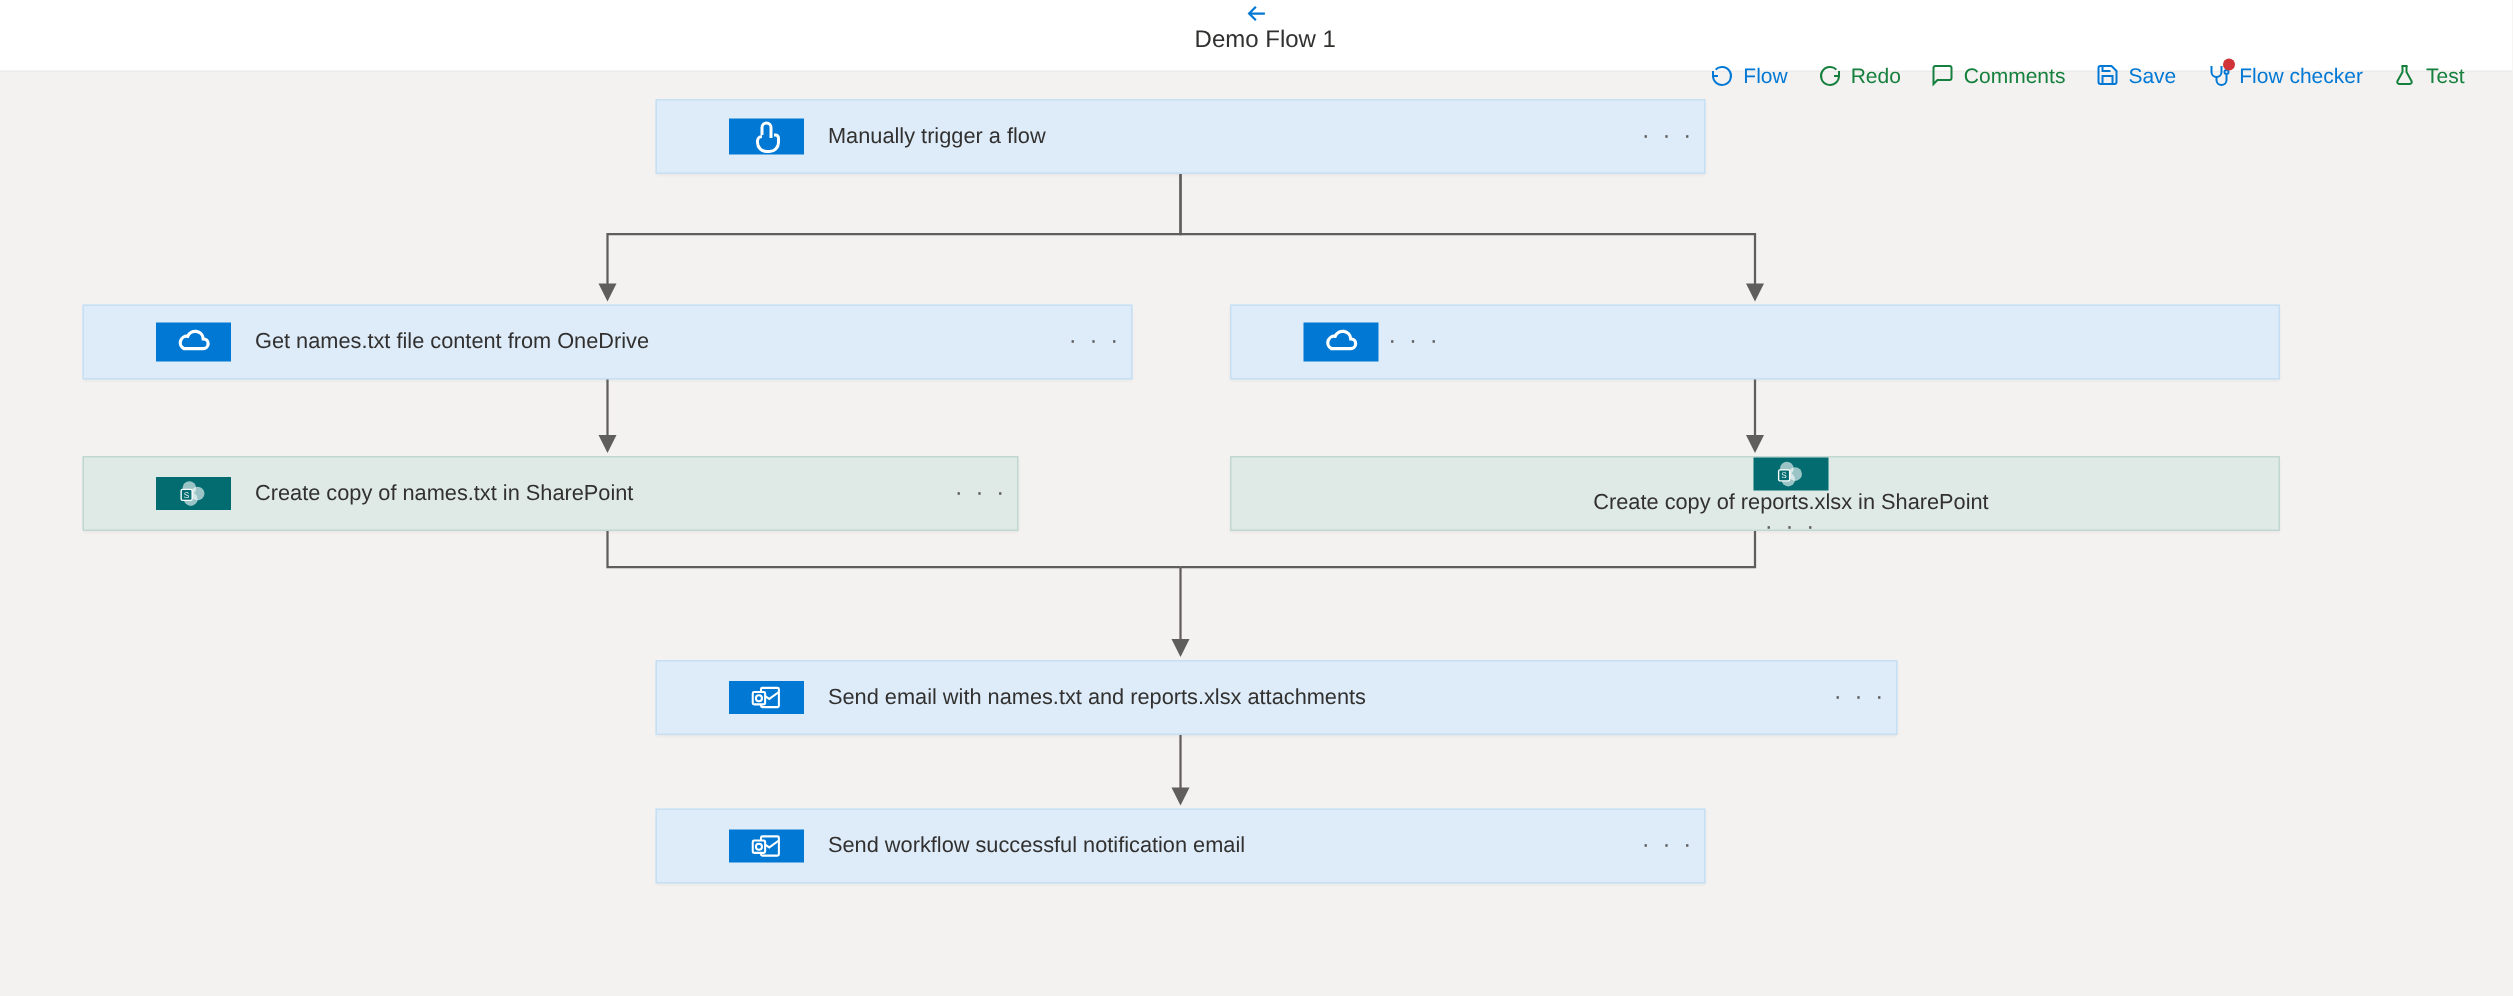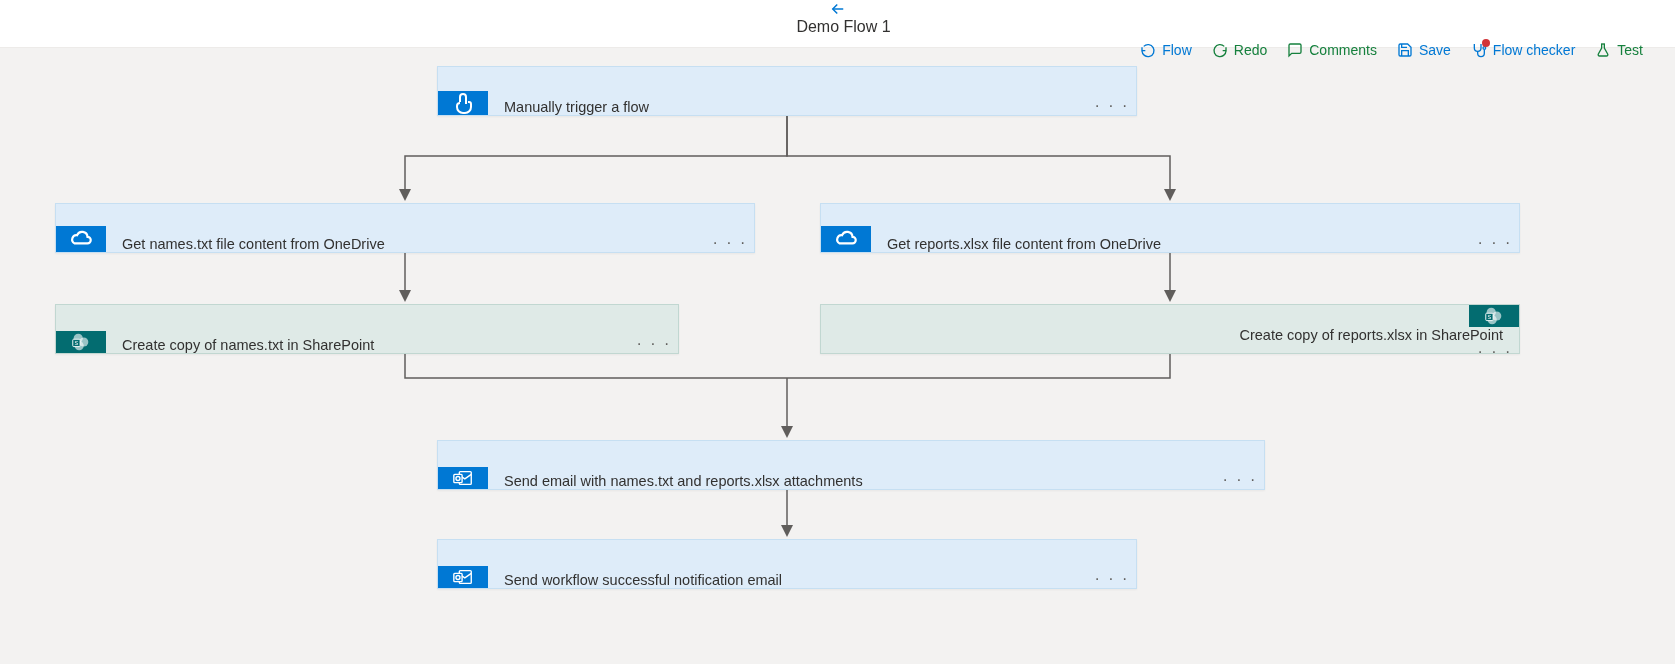--- a/index.html
+++ b/index.html
@@ -50,25 +50,26 @@
   }
   .canvas {
     position: relative;
     width: 100%;
     height: calc(100% - 48px);
   }
   
   .card {
     position: absolute;
     display: flex;
-    align-items: flex-end;
+    align-items: center;
     height: 50px;
     border: 1px solid #c6dff2;
     background: #deecf9;
     box-shadow: 0 1px 2px rgba(0,0,0,0.05);
+    padding-left: 48px;
   }
   .card.green { background: #dfeae7; border-color:#c1d7d1; }
   .card .icon {
     width: 50px;
     display: flex; align-items: center; justify-content: center;
     color: #fff;
   }
   .card .icon.blue { background: #0078d4; }
   .card .icon.teal { background: #036c70; }
   .card .label {
@@ -203,21 +204,20 @@
     <div class="label">Create copy of names.txt in SharePoint</div>
     <div class="menu">· · ·</div>
   </div>
 
   <div class="card" style="left:820px; top:155px; width:700px;">
     <div class="icon blue">
       <svg width="26" height="26" viewBox="0 0 24 24" fill="none" stroke="#fff" stroke-width="2">
           <path d="M18 16a3 3 0 0 0 0-6 5 5 0 0 0-9.6-1.5A4 4 0 0 0 6 16z"></path>
         </svg>
     </div>
-    <div class="label">Get reports.xlsx file content from OneDrive</div>
     <div class="menu">· · ·</div>
   </div>
 
   <div class="card green" style="left:820px; top:256px; width:700px;flex-direction:column;">
     <div class="icon teal">
       <svg width="22" height="22" viewBox="0 0 24 24" fill="#fff">
           <circle cx="9" cy="8" r="5" opacity="0.6"></circle>
           <circle cx="15" cy="12" r="5" opacity="0.6"></circle>
           <circle cx="10" cy="16" r="5" opacity="0.6"></circle>
           <rect x="3" y="9" width="8" height="8" rx="1" fill="#036c70" stroke="#fff" stroke-width="1"></rect>

